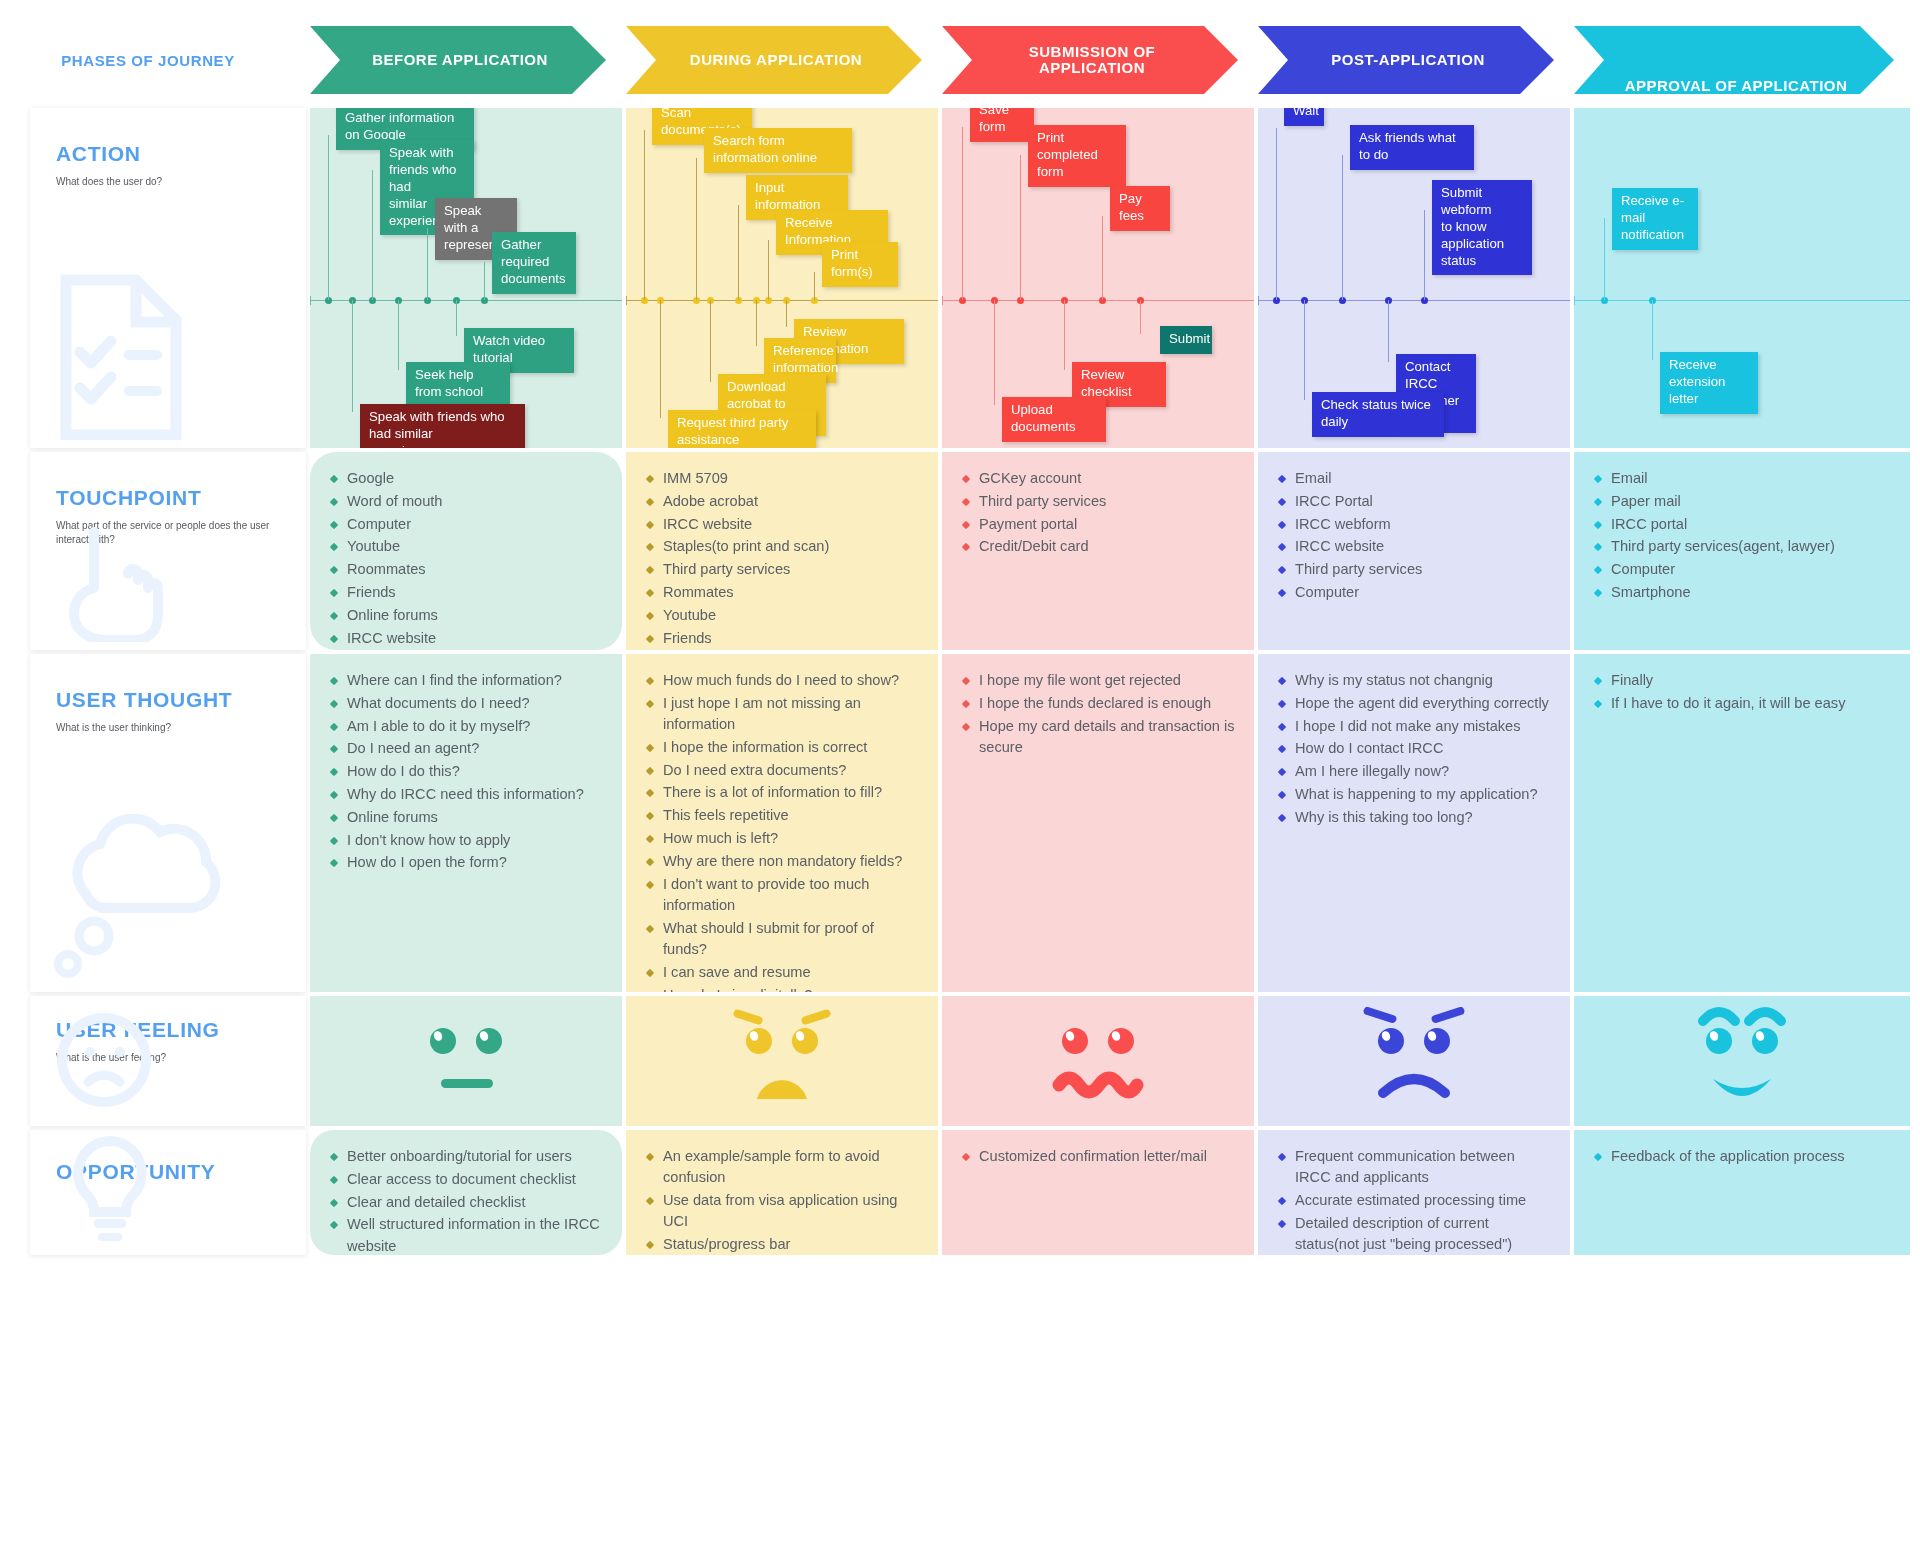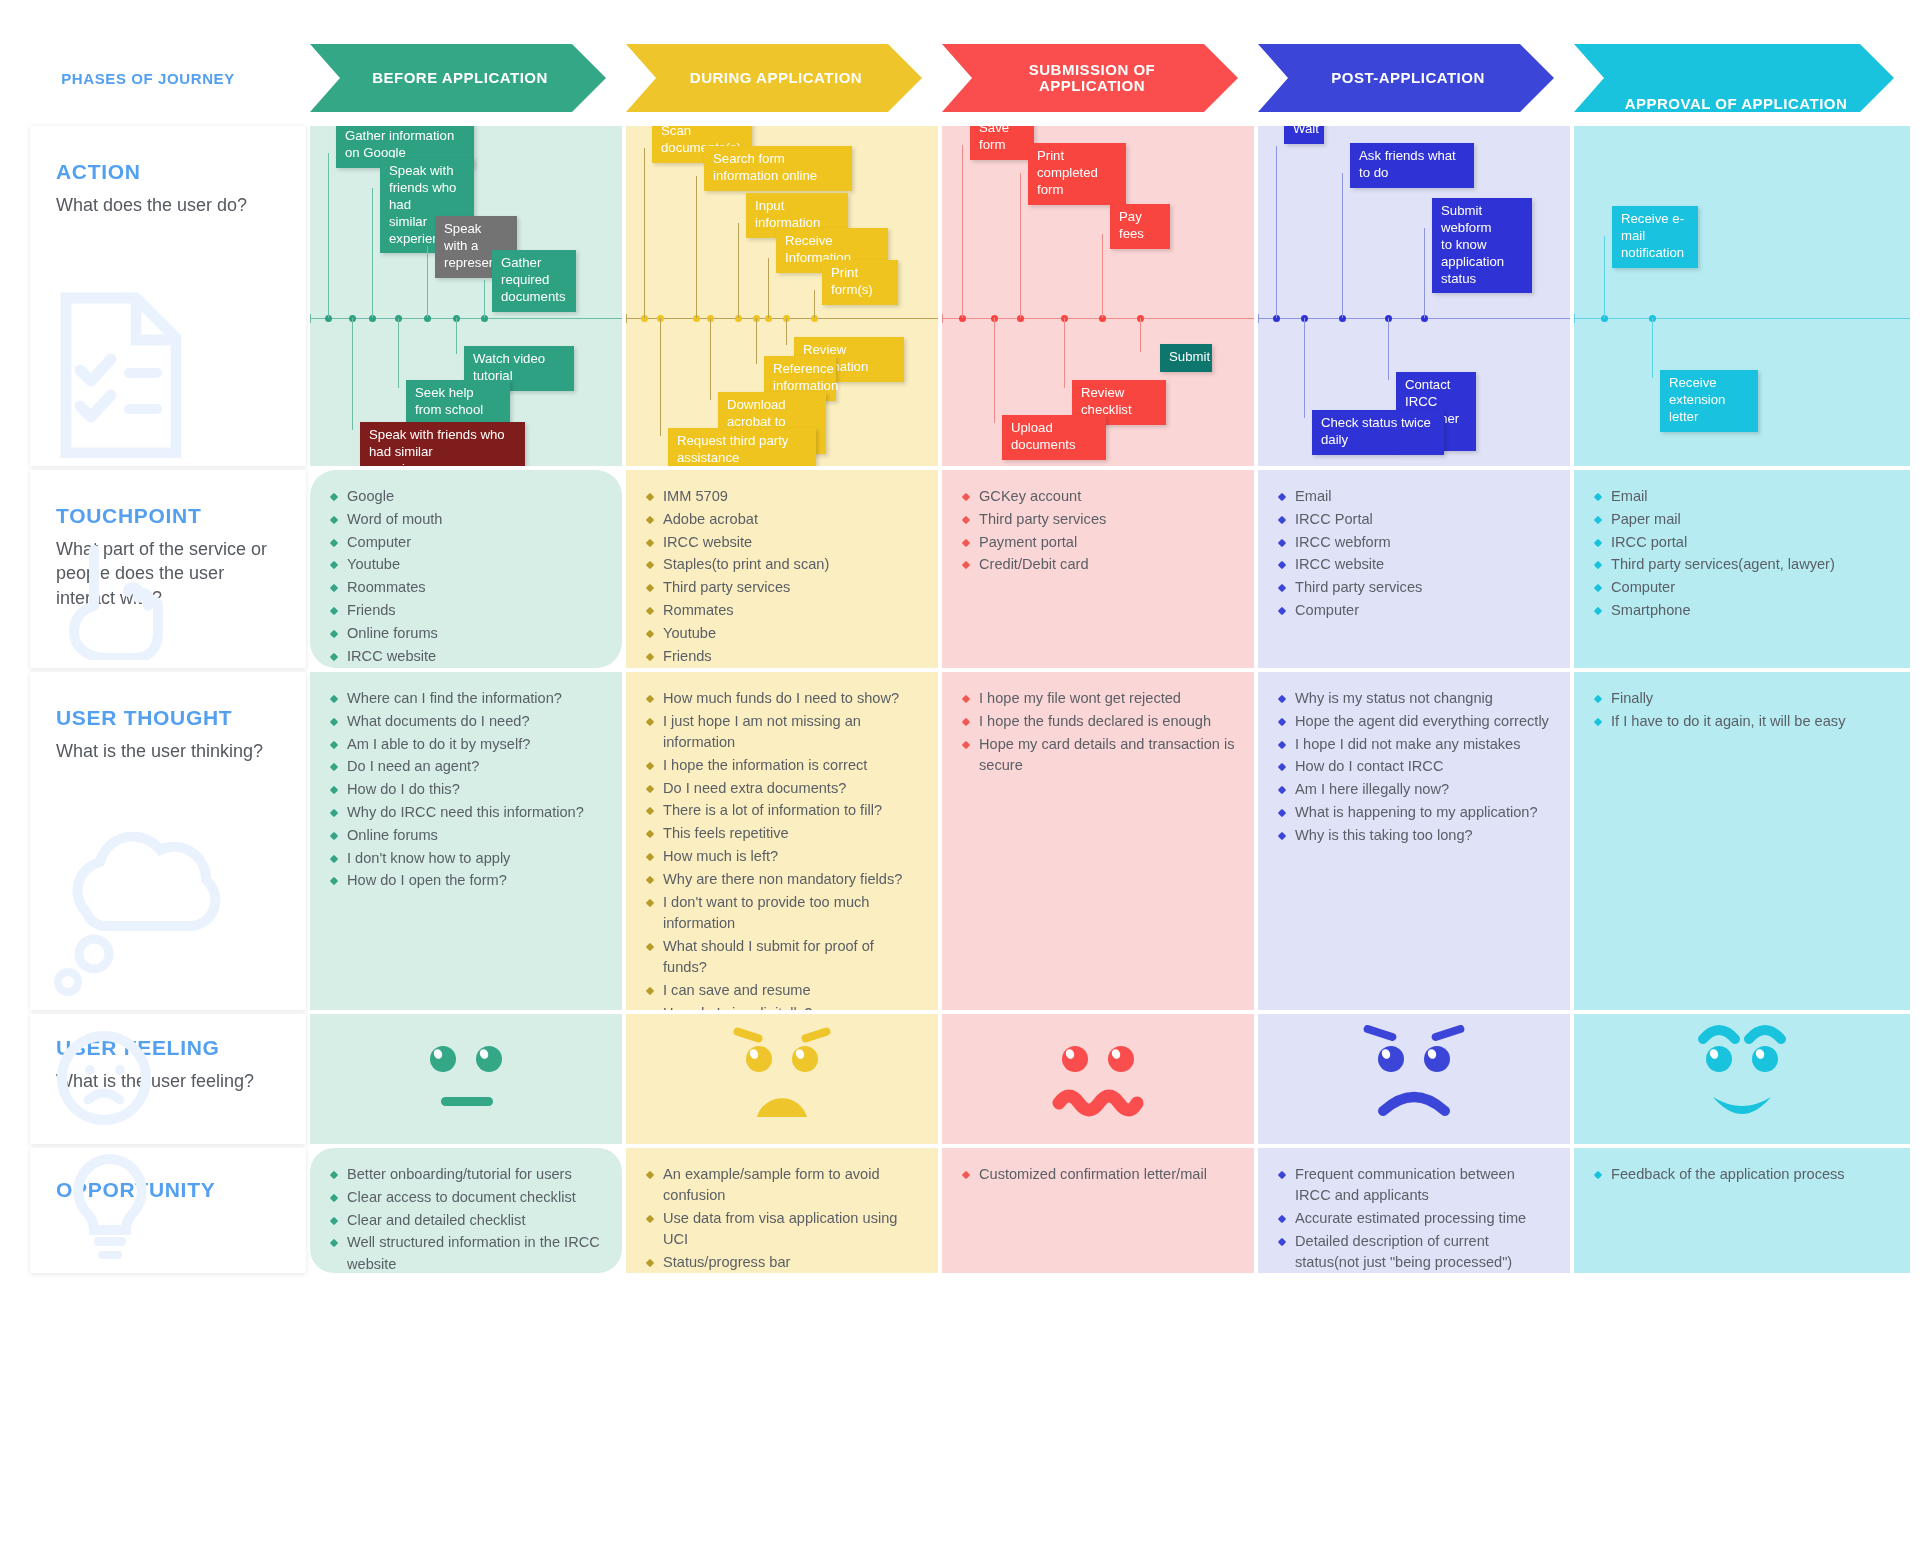--- a/index.html
+++ b/index.html
@@ -6,21 +6,21 @@
   html, body {
     width: 1920px;
     background: #ffffff;
     font-family: "Liberation Sans", sans-serif;
   }
   body { padding: 0; }
 
   .map {
     position: relative;
     width: 1920px;
-    padding: 44px 30px 40px 30px;
+    padding: 26px 30px 40px 30px;
   }
 
   
   .grid {
     display: grid;
     grid-template-columns: 276px 312px 312px 312px 312px 336px;
     column-gap: 4px;
   }
 
   .phase-tab {
@@ -73,21 +73,21 @@
     overflow: hidden;
   }
   .side h3 {
     font-size: 21px;
     font-weight: bold;
     color: #54a0f0;
     letter-spacing: .7px;
     margin-bottom: 9px;
   }
   .side p {
-    font-size: 18px;
+    font-size: 10px;
     color: #555a60;
     line-height: 1.35;
     max-width: 215px;
   }
   .side .watermark {
     position: absolute;
     left: 16px;
     bottom: 4px;
     opacity: 1;
     pointer-events: none;

